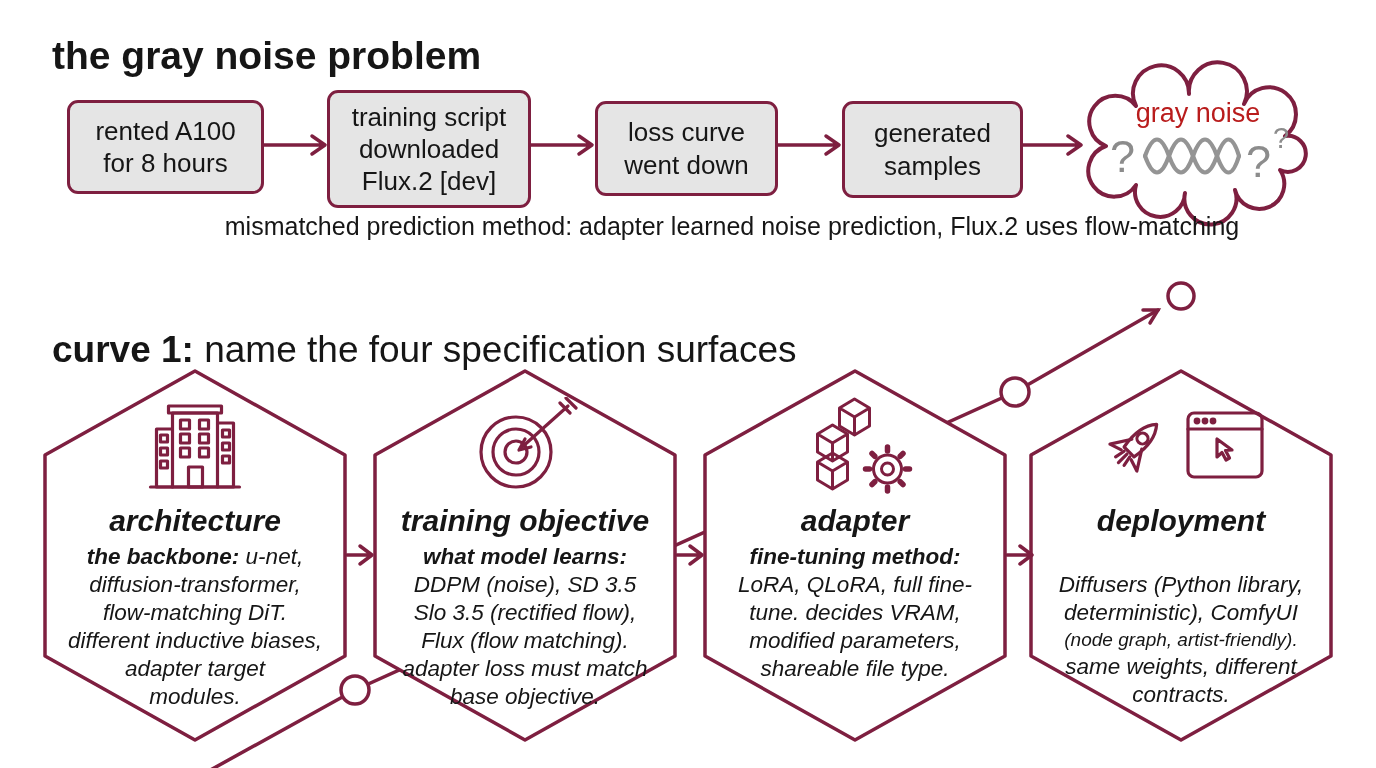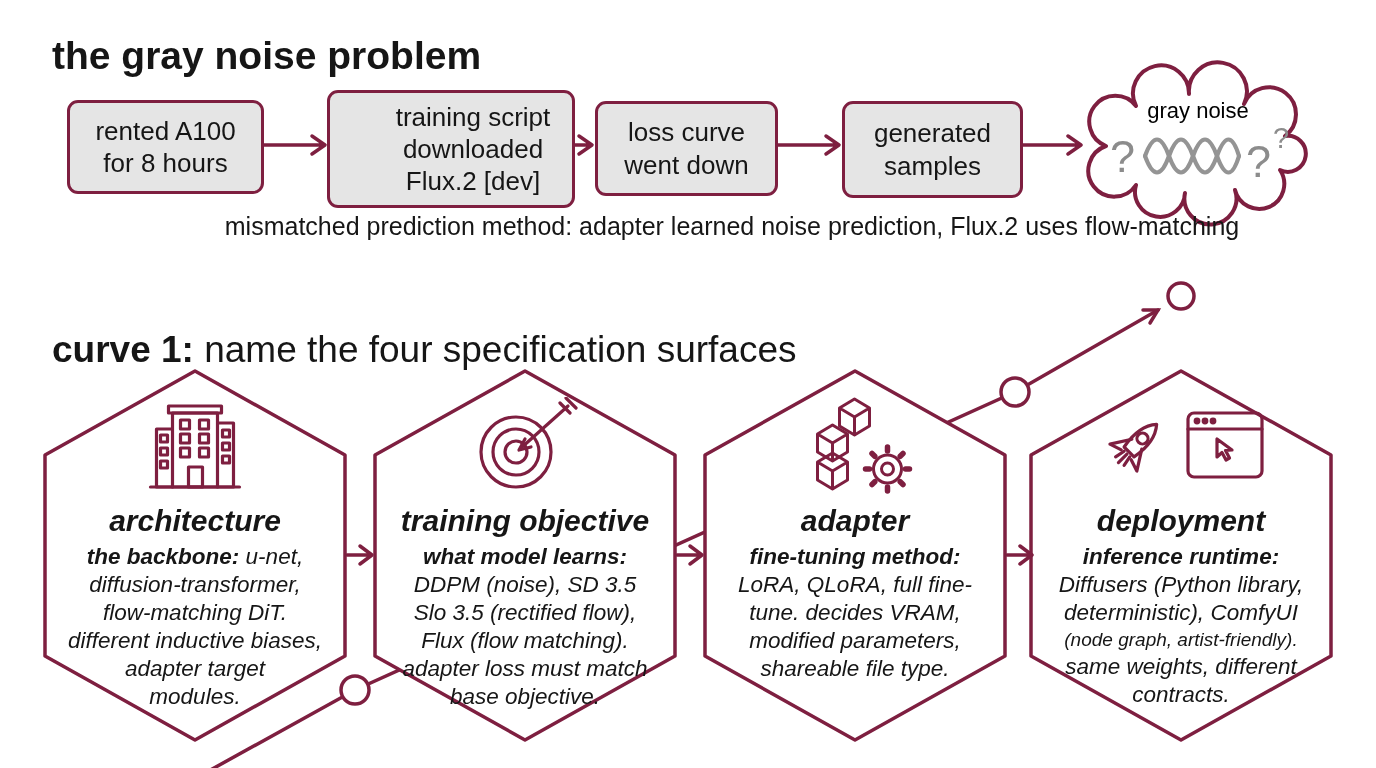--- a/index.html
+++ b/index.html
@@ -9,21 +9,21 @@
   svg{display:block;}
   .layer{position:absolute;left:0;top:0;}
 
   .title1{position:absolute;left:52px;top:34px;font-size:39px;font-weight:600;letter-spacing:0;}
   .fbox{position:absolute;border:3.5px solid #7e1f40;border-radius:11px;background:#e5e5e5;
         display:flex;align-items:center;justify-content:center;text-align:center;
         font-size:26px;line-height:1.24;white-space:pre-line;}
   .caption{position:absolute;left:0;top:212px;width:1376px;text-align:center;font-size:25px;margin-left:44px;}
 
   .cloud-label{position:absolute;left:1118px;top:98px;width:160px;text-align:center;
-               font-size:22px;color:#000000;}
+               font-size:27px;color:#b91c1c;}
   .q{position:absolute;color:#8c8c8c;font-size:45px;line-height:1;}
   .q.small{font-size:29px;}
 
   .title2{position:absolute;left:52px;top:329px;font-size:37px;}
   .title2 .b{font-weight:700;}
   .title2 .r{font-weight:500;}
 
   .hex{position:absolute;top:371px;width:300px;height:374px;text-align:center;font-style:italic;}
   .hex-icon{position:absolute;left:50%;transform:translateX(-50%);}
   .hex-title{position:absolute;left:0;width:100%;top:133px;font-size:30px;font-weight:700;}
@@ -65,21 +65,21 @@
       <path d="M347,555 H369 M360,546 L372,555 L360,564"></path>
       <path d="M677,555 H699 M690,546 L702,555 L690,564"></path>
       <path d="M1007,555 H1029 M1020,546 L1032,555 L1020,564"></path>
     </g>
   </svg>
 
   <div class="title1">the gray noise problem</div>
 
   <div class="fbox" style="left:67px;top:100px;width:191px;height:88px;">rented A100
 for 8 hours</div>
-  <div class="fbox" style="left:327px;top:90px;width:198px;height:112px;padding-left:44px;">training script
+  <div class="fbox" style="left:327px;top:90px;width:198px;height:112px;">training script
 downloaded
 Flux.2 [dev]</div>
   <div class="fbox" style="left:595px;top:101px;width:177px;height:89px;">loss curve
 went down</div>
   <div class="fbox" style="left:842px;top:101px;width:175px;height:91px;">generated
 samples</div>
 
   <svg class="abs" style="left:1081px;top:58px;overflow:visible;" width="236" height="158" viewBox="0 0 236 158">
     <path d="M25,88 A26,26 0 1 1 55,48 A28,28 0 1 1 108,36 A29,29 0 1 1 163,46 A27,27 0 1 1 204,78
              A18,18 0 1 1 199,112 A25,25 0 1 1 154,132 A26,26 0 1 1 104,135 A25,25 0 1 1 55,127
@@ -193,19 +193,19 @@
           <rect x="100" y="12" width="74" height="64" rx="6"></rect>
           <path d="M100,28 H174"></path>
           <circle cx="109" cy="20" r="1.8" fill="#7e1f40"></circle>
           <circle cx="117" cy="20" r="1.8" fill="#7e1f40"></circle>
           <circle cx="125" cy="20" r="1.8" fill="#7e1f40"></circle>
           <path d="M129,38 L129,56 L134,51.5 L138,59 L141.5,57 L137.5,49.5 L144,49 Z"></path>
         </g>
       </g>
     </svg>
     <div class="hex-title">deployment</div>
-    <div class="hex-body"><span class="lead">inference runtime:</span><span class="rest">
+    <div class="hex-body"><span class="rest">
 Diffusers (Python library,
 deterministic), ComfyUI</span><span class="small-line">(node graph, artist-friendly).</span><span class="rest">same weights, different
 contracts.</span></div>
   </div>
 
 </div>
 
 </body></html>

